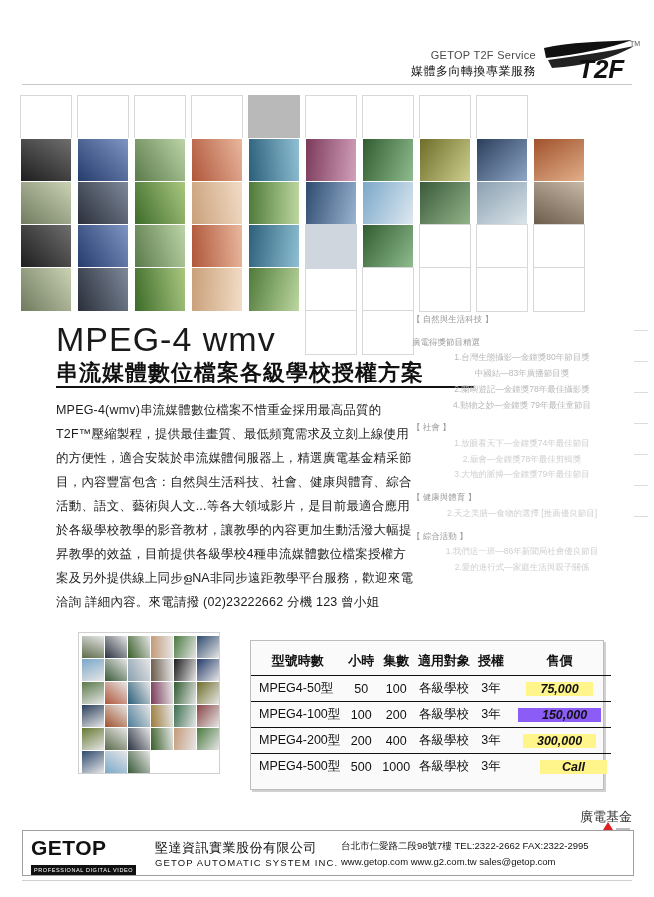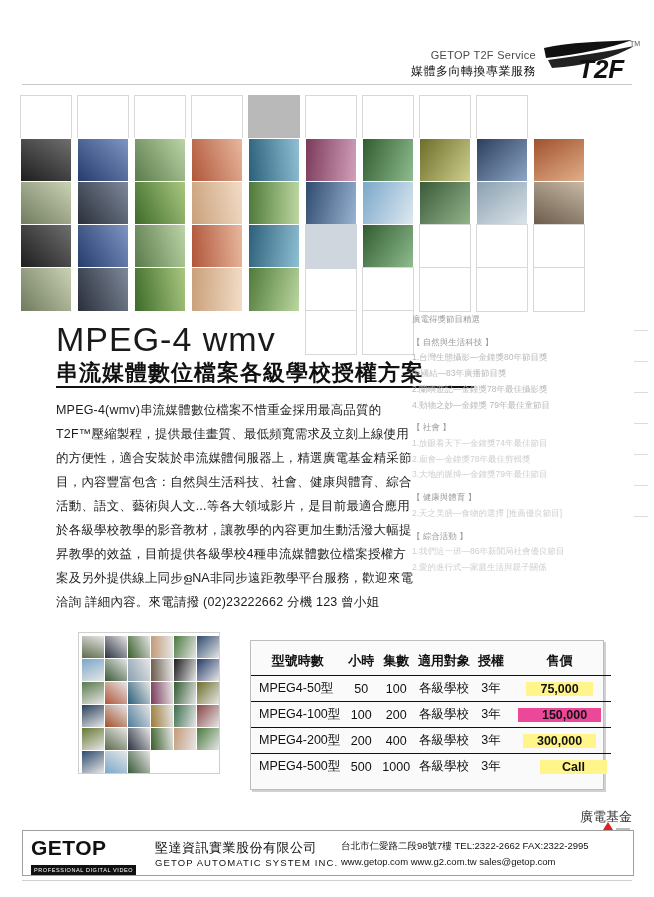--- a/index.html
+++ b/index.html
@@ -32,38 +32,38 @@
   .title-main{position:absolute;left:56px;top:320px;font-size:34px;color:#1a1a1a;letter-spacing:1px;font-weight:400;}
   .title-sub{position:absolute;left:56px;top:358px;font-size:22px;color:#111;font-weight:bold;letter-spacing:1px;}
   .title-rule{position:absolute;left:56px;top:386px;width:418px;height:2px;background:#111;}
 
   
   .body-copy{position:absolute;left:56px;top:398px;width:360px;font-size:12.5px;color:#1c1c1c;line-height:1.92;letter-spacing:.2px;}
 
   
   .awards{position:absolute;left:412px;top:305px;width:220px;font-size:8.5px;color:#b9b9b9;line-height:1.85;}
   .awards .sec{color:#9a9a9a;margin-top:7px;display:block;}
-  .awards .it{display:block;}
+  .awards .it{display:block;text-align:center;}
   .awards .it.dim{color:#cfcfcf;}
   .right-ticks{position:absolute;right:6px;top:330px;width:14px;height:240px;}
   .right-ticks span{display:block;height:1px;background:#dcdcdc;margin-bottom:30px;}
 
   
   .montage{position:absolute;left:78px;top:632px;width:142px;height:142px;border:1px solid #cfcfcf;background:#fff;padding:2px;box-sizing:border-box;}
   .m-cell{position:absolute;width:22px;height:22px;overflow:hidden;}
 
   
   .table-box{position:absolute;left:250px;top:640px;width:352px;height:148px;background:#fafafa;border:1px solid #bdbdbd;box-shadow:2px 2px 0 rgba(0,0,0,.18);}
   table.price{border-collapse:collapse;width:330px;margin:9px auto 0 auto;font-size:12.5px;color:#111;}
   table.price th{font-weight:bold;font-size:13px;padding:2px 4px 5px 4px;text-align:center;white-space:nowrap;}
   table.price td{padding:3px 4px;text-align:center;border-top:1px solid #111;white-space:nowrap;}
   table.price tr.row td{height:19px;}
   table.price td.model{text-align:left;padding-left:8px;}
   td.price-cell{font-weight:bold;}
-  .hl{background:#fff58a;display:inline-block;padding:0 14px;}
+  .hl{background:#fff58a;display:inline-block;padding:0 14px;font-style:italic;}
   .hl.call{padding:0 22px;}
 
   
   .gkin{position:absolute;right:22px;top:808px;font-size:13px;color:#333;}
   .gk-logo{position:absolute;right:22px;top:818px;width:44px;height:52px;}
   .footer{position:absolute;left:22px;top:830px;width:610px;height:44px;border:1px solid #9f9f9f;background:#fff;}
   .getop-badge{position:absolute;left:8px;top:6px;width:118px;}
   .getop-word{font-size:21px;font-weight:bold;color:#111;letter-spacing:.5px;line-height:1;}
   .getop-sub{margin-top:2px;background:#111;color:#fff;font-size:5.5px;letter-spacing:.6px;padding:2px 3px;display:inline-block;}
   .f-cn{position:absolute;left:132px;top:8px;font-size:13px;color:#111;letter-spacing:.5px;}
@@ -213,22 +213,22 @@
       <div class="cell" style="left: 342px; top: 215px;"></div>
     </div>
 
   <div class="title-main">MPEG-4  wmv</div>
   <div class="title-sub">串流媒體數位檔案各級學校授權方案</div>
   <div class="title-rule"></div>
 
   <div class="body-copy">MPEG-4(wmv)串流媒體數位檔案不惜重金採用最高品質的 T2F™壓縮製程，提供最佳畫質、最低頻寬需求及立刻上線使用的方便性，適合安裝於串流媒體伺服器上，精選廣電基金精采節目，內容豐富包含：自然與生活科技、社會、健康與體育、綜合活動、語文、藝術與人文...等各大領域影片，是目前最適合應用於各級學校教學的影音教材，讓教學的內容更加生動活潑大幅提昇教學的效益，目前提供各級學校4種串流媒體數位檔案授權方案及另外提供線上同步ളNA非同步遠距教學平台服務，歡迎來電洽詢 詳細內容。來電請撥  (02)23222662  分機  123  曾小姐</div>
 
   <div class="awards" id="awards">
+      <span class="sec">【 自然與生活科技 】</span>
       <span class="sec">廣電得獎節目精選</span>
-      <span class="sec">【 自然與生活科技 】</span>
       <span class="it">1.台灣生態攝影—金鐘獎80年節目獎</span>
       <span class="it">中國結—83年廣播節目獎</span>
       <span class="it">2.蘭嶼遊記—金鐘獎78年最佳攝影獎</span>
       <span class="it">4.動物之妙—金鐘獎 79年最佳童節目</span>
       <span class="sec">【 社會 】</span>
       <span class="it dim">1.放眼看天下—金鐘獎74年最佳節目</span>
       <span class="it dim">2.廟會—金鐘獎78年最佳剪輯獎</span>
       <span class="it dim">3.大地的脈搏—金鐘獎79年最佳節目</span>
       <span class="sec">【 健康與體育 】</span>
       <span class="it dim">2.天之美膳—食物的選擇 [推薦優良節目]</span>
@@ -302,21 +302,21 @@
             <td class="">各級學校</td>
             <td class="">3年</td>
             <td class="price-cell"><span class="hl" style="background: rgb(255, 245, 138);">75,000</span></td>
           </tr>
           <tr class="row">
             <td class="model">MPEG4-100型</td>
             <td class="">100</td>
             <td class="">200</td>
             <td class="">各級學校</td>
             <td class="">3年</td>
-            <td class="price-cell"><span class="hl" style="background: #ec4899; padding-left: 24px;">150,000</span></td>
+            <td class="price-cell"><span class="hl" style="background: #8b5cf6; padding-left: 24px;">150,000</span></td>
           </tr>
           <tr class="row">
             <td class="model">MPEG4-200型</td>
             <td class="">200</td>
             <td class="">400</td>
             <td class="">各級學校</td>
             <td class="">3年</td>
             <td class="price-cell"><span class="hl" style="background: rgb(255, 245, 138);">300,000</span></td>
           </tr>
           <tr class="row">

